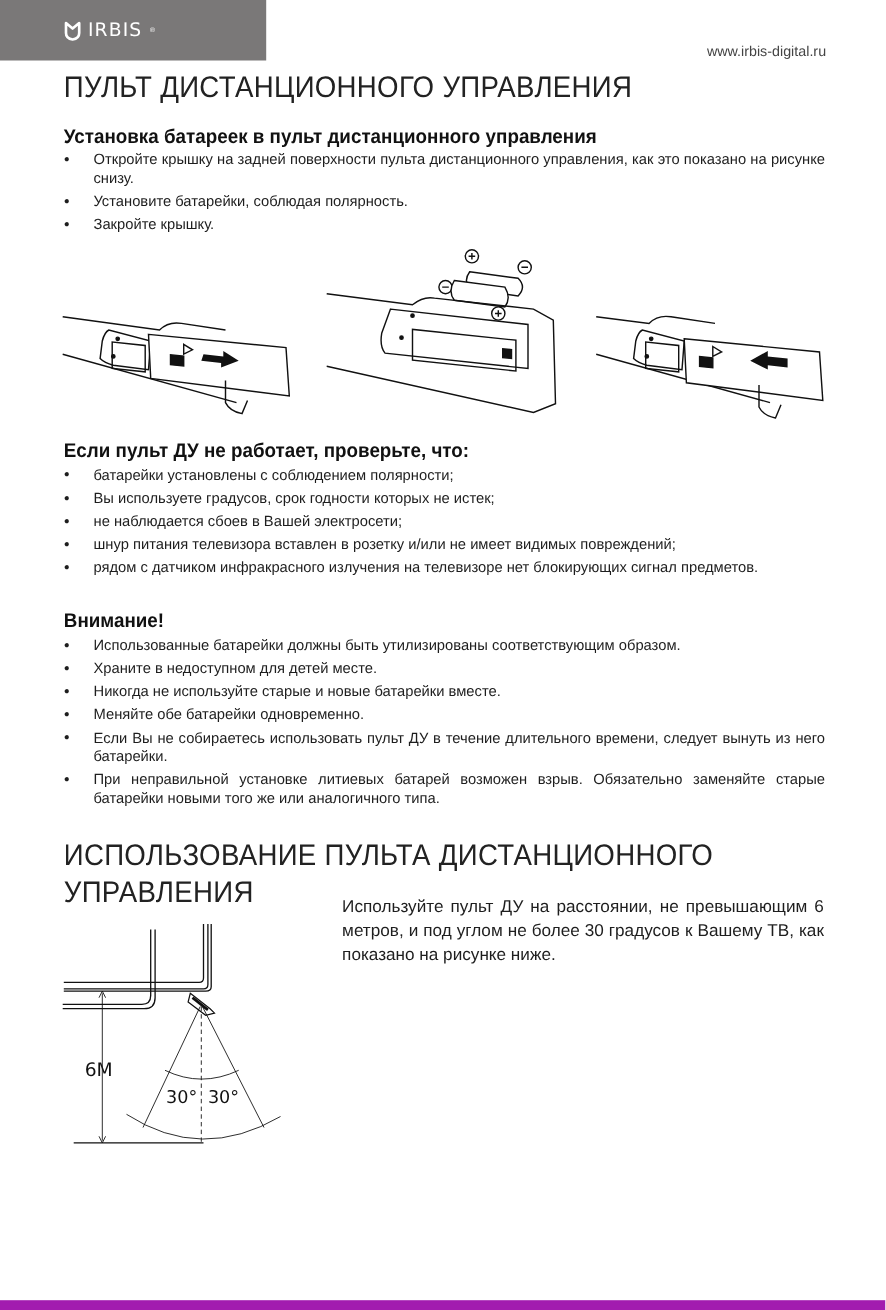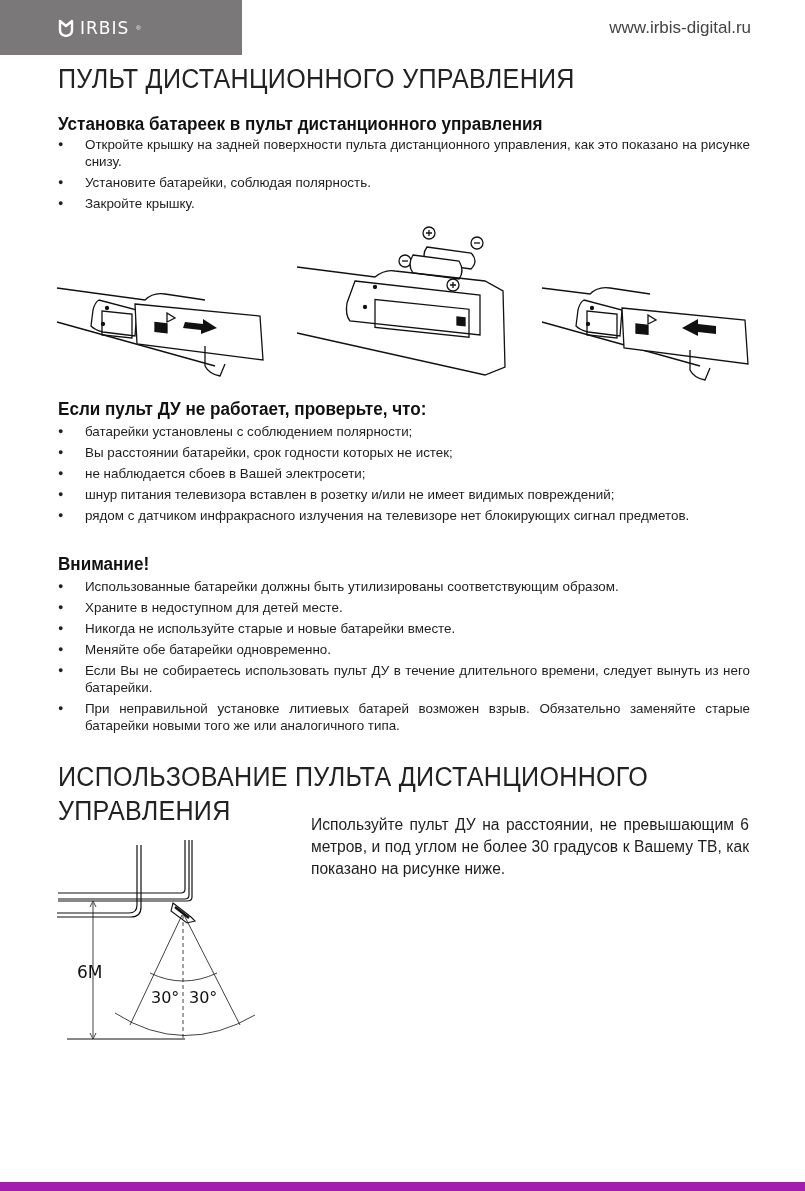--- a/index.html
+++ b/index.html
@@ -3,21 +3,21 @@
 <meta charset="utf-8">
 <style>
   * { margin:0; padding:0; box-sizing:border-box; }
   html, body { width:805px; height:1191px; background:#ffffff; overflow:hidden; }
   body { position:relative; font-family:"Liberation Sans", "DejaVu Sans", sans-serif; color:#1a1a1a; }
 
   .logo-band { position:absolute; left:0; top:0; width:242px; height:55px; background:#7a7878; }
   .logo { position:absolute; left:58px; top:18px; display:flex; align-items:center; gap:6px; color:#ffffff; }
   .logo-text { font-family:"DejaVu Sans", sans-serif; font-weight:normal; font-size:17px; letter-spacing:1px; color:#ffffff; }
   .logo-reg { font-size:6px; vertical-align:top; margin-left:1px; color:#fff; }
-  .site-url { position:absolute; right:54px; top:18px; font-size:17px; color:#444; }
+  .site-url { position:absolute; right:54px; top:39px; font-size:13px; color:#444; }
 
   .h1 { position:absolute; left:58px; font-family:"Liberation Sans", sans-serif; font-weight:normal; font-size:27px; letter-spacing:0.3px; color:#222; transform:scaleX(0.93); transform-origin:left; white-space:nowrap; }
   .h2 { position:absolute; left:58px; font-weight:bold; font-size:18px; color:#111; transform:scaleX(0.95); transform-origin:left; white-space:nowrap; }
 
   ul.blist { position:absolute; left:58px; width:692px; list-style:none; font-size:13.4px; line-height:17px; color:#1e1e1e; }
   ul.blist li { position:relative; padding-left:27px; margin-bottom:4px; text-align:justify; }
   ul.blist li::before { content:"●"; position:absolute; left:0; top:0; font-size:9px; }
 
   .fig { position:absolute; }
   .para { position:absolute; left:311px; top:814px; width:438px; font-size:15.6px; line-height:22px; color:#1e1e1e; text-align:justify; }
@@ -94,21 +94,21 @@
   <path d="M82 38 L205 50 L208 94 L84 78 Z" fill="#fff"></path>
   <rect x="96" y="44" width="12" height="9" fill="#111" transform="skewY(6)"></rect>
   <path d="M108 45 L116 50 L108 54 Z"></path>
   <path d="M176 56 L158 54 L158 49 L142 58 L158 66 L158 62 L176 64 Z" fill="#111" stroke="none"></path>
   <path d="M150 80 L150 100 Q154 108 165 110 L170 98"></path>
 </svg>
 
 <div class="h2" style="top:399px;">Если пульт ДУ не работает, проверьте, что:</div>
 <ul class="blist" style="top:423px;">
   <li>батарейки установлены с соблюдением полярности;</li>
-  <li>Вы расстоянии батарейки, срок годности которых не истек;</li>
+  <li>Вы используете градусов, срок годности которых не истек;</li>
   <li>не наблюдается сбоев в Вашей электросети;</li>
   <li>шнур питания телевизора вставлен в розетку и/или не имеет видимых повреждений;</li>
   <li>рядом с датчиком инфракрасного излучения на телевизоре нет блокирующих сигнал предметов.</li>
 </ul>
 
 <div class="h2" style="top:554px;">Внимание!</div>
 <ul class="blist" style="top:578px;">
   <li>Использованные батарейки должны быть утилизированы соответствующим образом.</li>
   <li>Храните в недоступном для детей месте.</li>
   <li>Никогда не используйте старые и новые батарейки вместе.</li>

